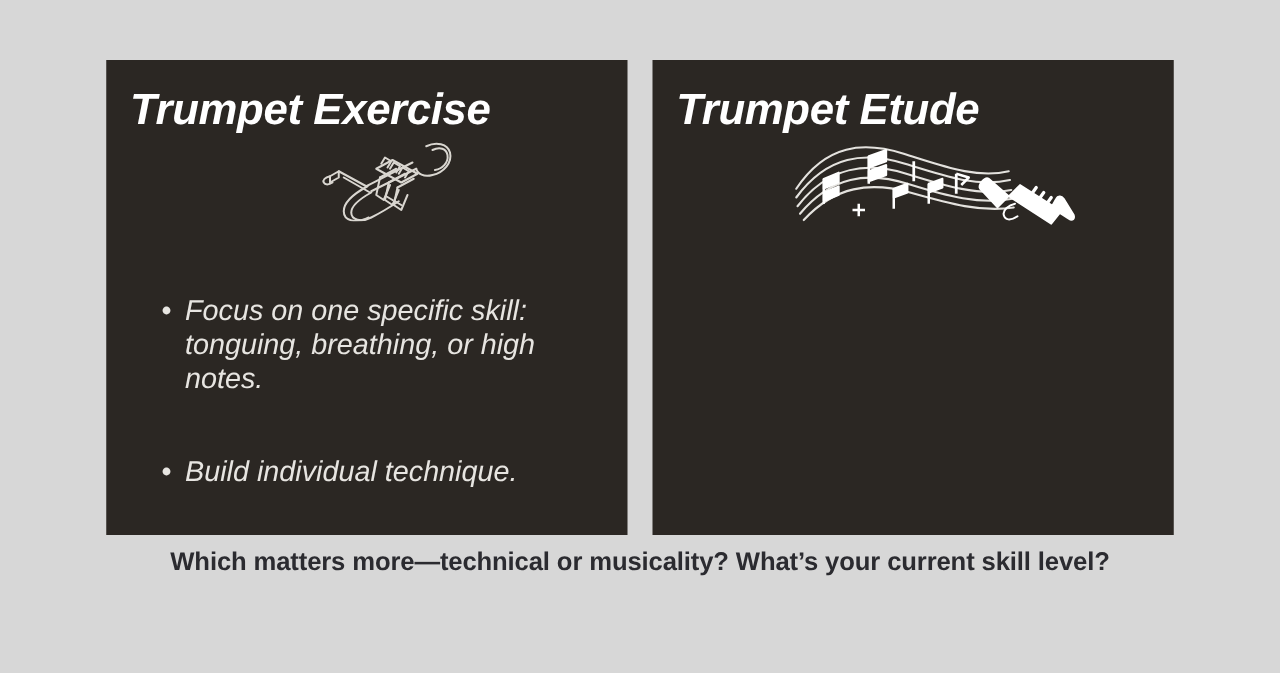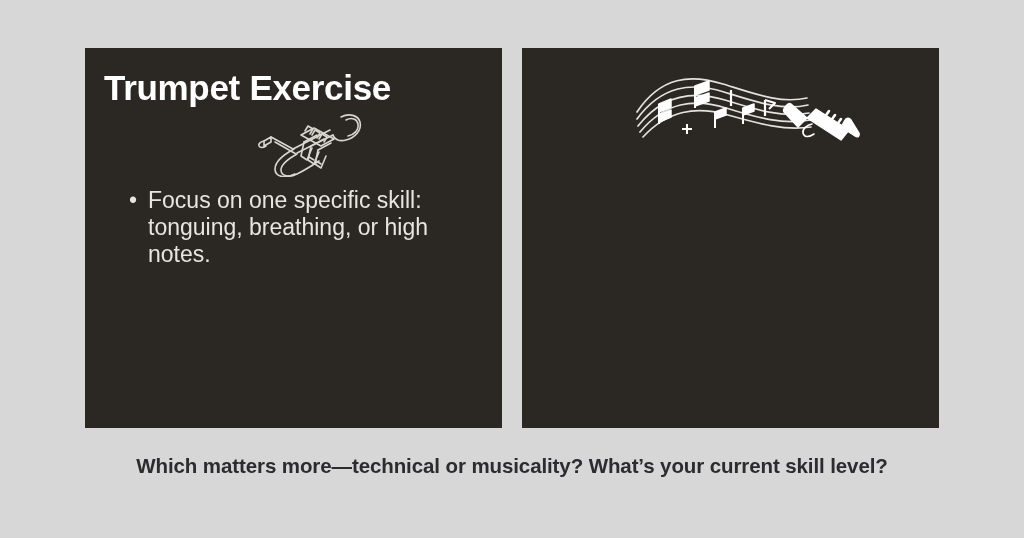--- a/index.html
+++ b/index.html
@@ -35,20 +35,21 @@
 
   .card {
     width: 417px;
     height: 380px;
     background: #2b2723;
     box-sizing: border-box;
     padding: 22px 18px 10px 18px;
     display: flex;
     flex-direction: column;
     position: relative;
+    font-style: italic;
   }
 
   .card-title {
     color: #ffffff;
     font-size: 35px;
     font-weight: bold;
     line-height: 1.05;
     letter-spacing: -0.3px;
     margin: 0 0 2px 0;
     padding-left: 1px;
@@ -79,35 +80,36 @@
     margin: 0;
     padding: 0 4px 0 26px;
     color: #e7e5e1;
     font-size: 23px;
     line-height: 27px;
   }
   .bullets li {
     position: relative;
     padding-left: 19px;
     margin-bottom: 0px;
+    margin-top: 48px;
   }
   .bullets li::before {
     content: "\2022";
     position: absolute;
     left: 0;
     top: 0;
     font-size: 23px;
     line-height: 27px;
     color: #e7e5e1;
   }
 
   .caption {
     position: absolute;
     left: 0;
-    top: 454px;
+    top: 438px;
     width: 1024px;
     text-align: center;
     font-size: 20.5px;
     font-weight: bold;
     color: #2b2b30;
     letter-spacing: -0.1px;
   }
 </style>
 </head>
 <body>
@@ -149,24 +151,26 @@
           <path d="M22 26 l-7 4 l0 5 l7 -4 z"></path>
           <path d="M15 30 c-4 1 -6 3 -5 5 c1 2 4 2 7 0"></path>
 
           <path d="M60 46 l5 3"></path>
           <path d="M67 50 l5 3"></path>
         </svg>
       </div>
 
       <ul class="bullets">
         <li>Focus on one specific skill: tonguing, breathing, or high notes.</li>
+        <li>Build individual technique.</li>
       </ul>
     </div>
 
     <div class="card">
+      <div class="card-title">Trumpet Etude</div>
 
       <div class="card-icon icon-right">
         <svg width="240" height="74" viewBox="0 0 240 74" fill="none">
           <g stroke="#e4e2de" stroke-width="1.7" fill="none" stroke-linecap="round">
             <path d="M6 44 C30 8 60 6 92 16 C124 26 150 36 176 30"></path>
             <path d="M6 51 C31 17 61 14 93 24 C125 34 151 43 177 37"></path>
             <path d="M7 58 C32 26 62 22 94 32 C126 42 152 50 178 45"></path>
             <path d="M9 64 C34 34 63 30 95 40 C127 50 153 57 179 52"></path>
             <path d="M12 69 C37 42 65 38 97 47 C129 56 154 63 180 59"></path>
           </g>

